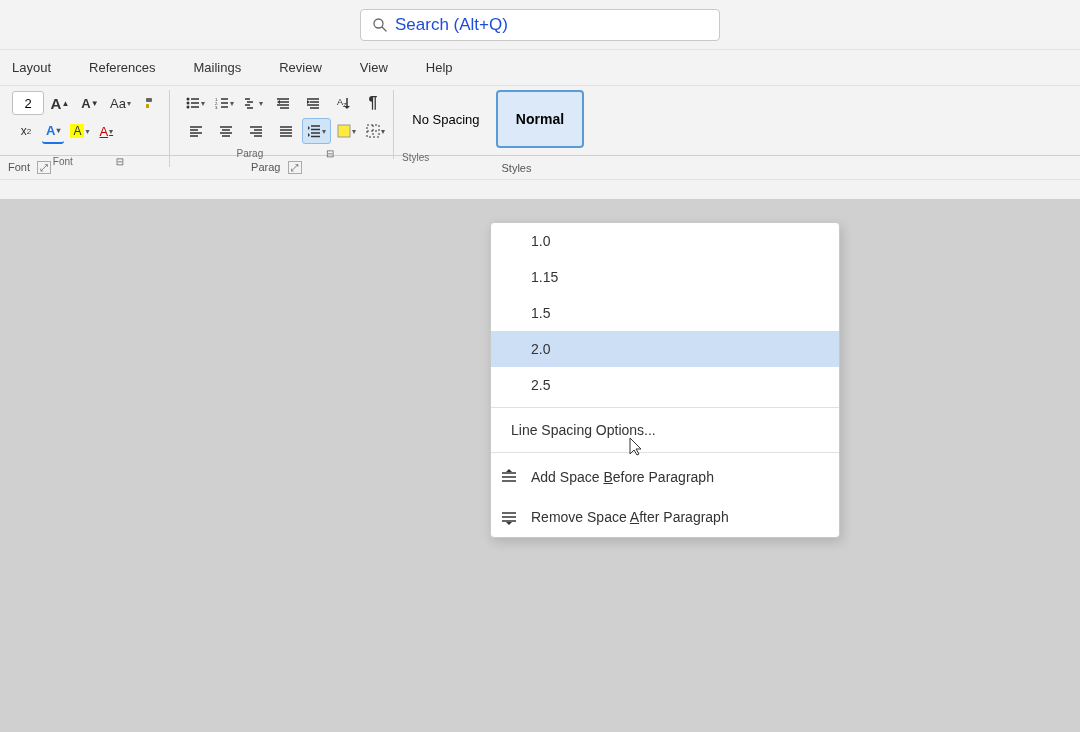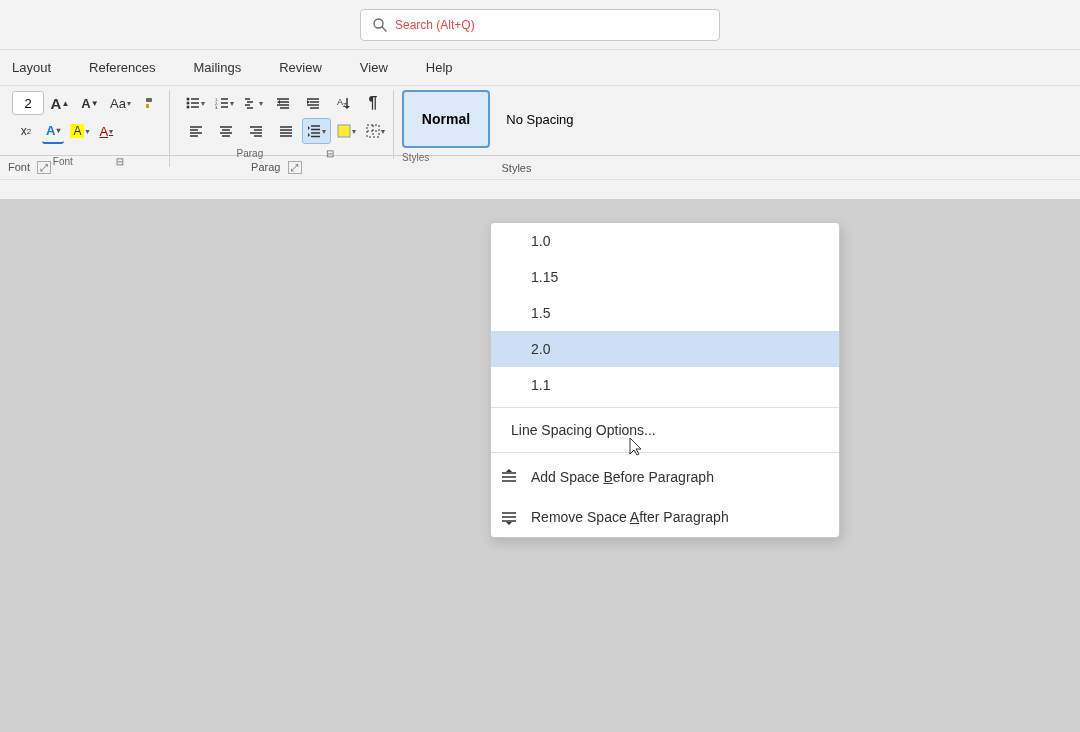--- a/index.html
+++ b/index.html
@@ -28,22 +28,22 @@
       background: white;
       border: 1px solid #c8c8c8;
       border-radius: 4px;
       padding: 5px 12px;
       width: 360px;
       height: 32px;
       gap: 8px;
     }
 
     .search-text {
-      color: #ef4444;
-      font-size: 12px;
+      color: #1d4ed8;
+      font-size: 17px;
     }
 
     
     .menu-bar {
       background: #f3f3f3;
       height: 36px;
       display: flex;
       align-items: center;
       padding: 0 0px;
       border-bottom: 1px solid #e0e0e0;
@@ -417,25 +417,25 @@
       </button>
     </div>
     <div style="font-size:10px; color:#666; margin-top:2px; text-align:center; width:100%;">
       <span>Parag</span>
       <span style="margin-left:60px;">⊟</span>
     </div>
   </div>
 
   <div style="display:flex; flex-direction:column; flex:1; position:relative;">
     <div style="display:flex; gap:6px; margin-bottom:2px;">
+      <div class="style-card no-spacing">
+        <span style="font-size:13px;">No Spacing</span>
+      </div>
       <div class="style-card normal">
         <span style="font-weight:600; font-size:14px;">Normal</span>
-      </div>
-      <div class="style-card no-spacing">
-        <span style="font-size:13px;">No Spacing</span>
       </div>
     </div>
     <div style="font-size:10px; color:#666; margin-top:2px;">
       <span>Styles</span>
     </div>
   </div>
 
 </div>
 
 <div class="section-labels">
@@ -464,21 +464,21 @@
 
   <div class="dropdown-item">
     <span>1.5</span>
   </div>
 
   <div class="dropdown-item highlighted">
     <span>2.0</span>
   </div>
 
   <div class="dropdown-item">
-    <span>1.1</span>
+    <span>2.5</span>
   </div>
 
 
   <div class="dropdown-divider"></div>
 
   <div class="dropdown-item" style="padding-left:20px;">
     <span>Line Spacing Options...</span>
   </div>
 
   <div class="dropdown-divider"></div>

